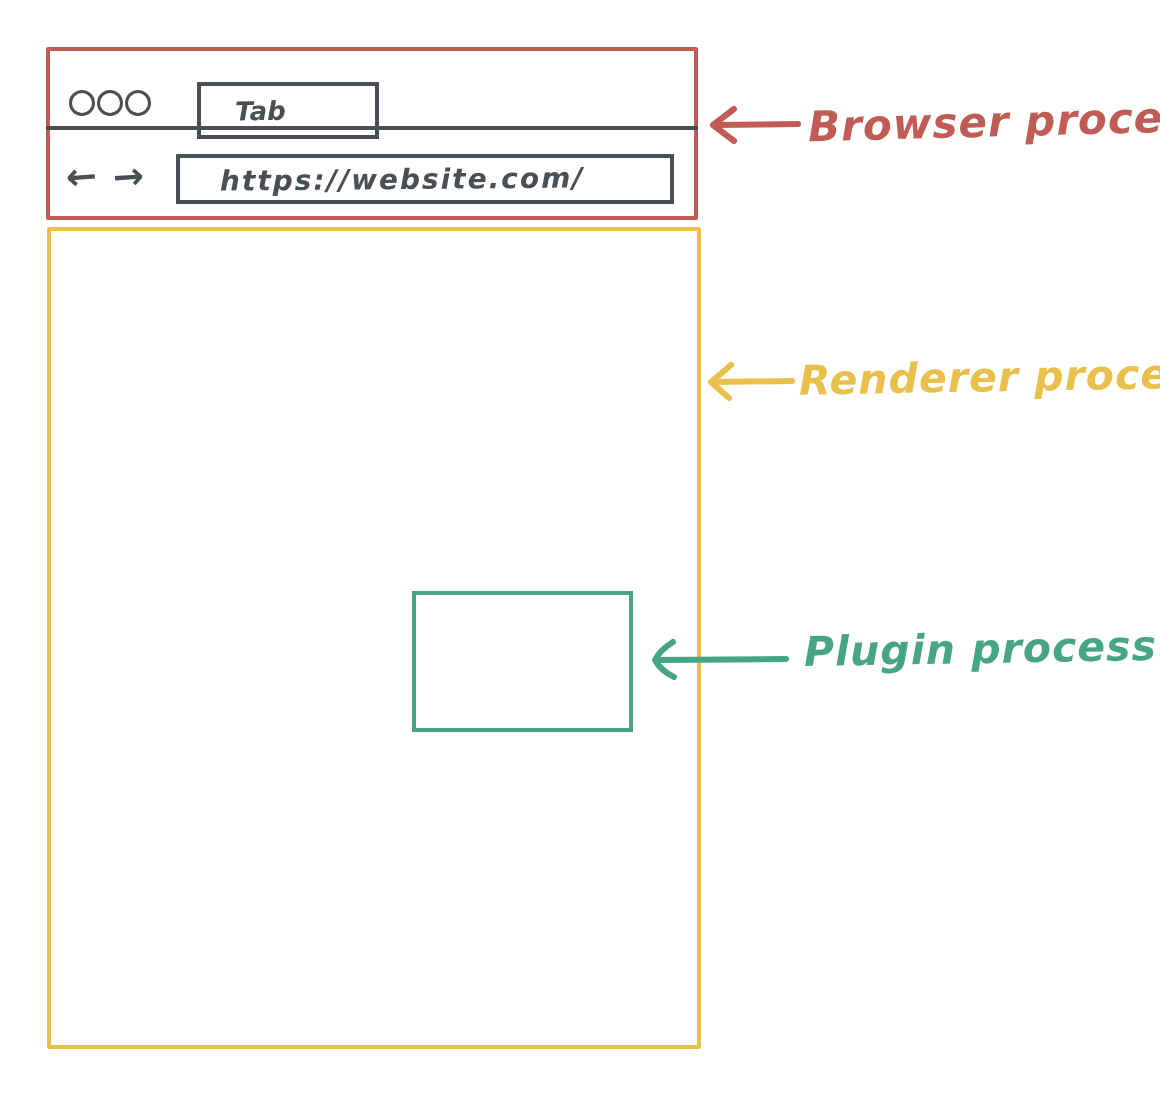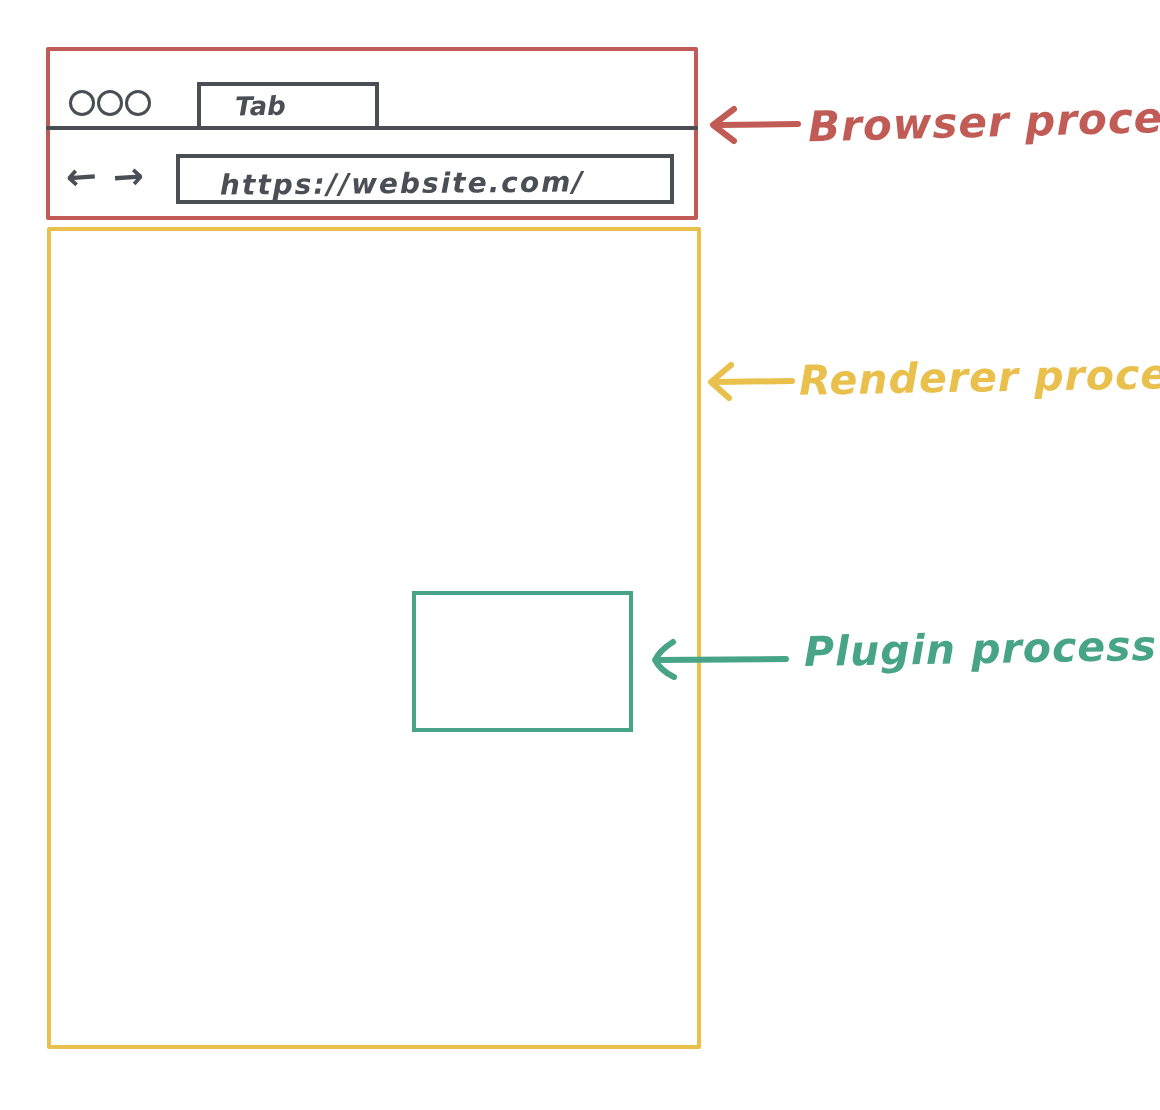--- a/index.html
+++ b/index.html
@@ -37,21 +37,21 @@
   }
   .window-controls .dot{
     width:26px; height:26px;
     border:3.5px solid var(--sketch);
     border-radius:50%;
     background:transparent;
   }
   .tab{
     position:absolute;
     left:147px; top:31px;
-    width:182px; height:48px;
+    width:182px; height:57px;
     border:4px solid var(--sketch);
     background:var(--background);
     display:flex; align-items:center;
     padding-left:34px;
   }
   .tab .tab-label{
     font-size:26px;
     font-weight:700;
     font-style:italic;
     color:var(--sketch);
@@ -72,21 +72,21 @@
     color:var(--sketch);
     line-height:1.2;
   }
   .nav-icons .nav-glyph{transform:rotate(-4deg);}
   .url-bar{
     position:absolute;
     left:126px; top:103px;
     width:498px; height:50px;
     border:4px solid var(--sketch);
     background:var(--background);
-    display:flex; align-items:flex-end;
+    display:flex; align-items:center;
     padding-left:40px;
   }
   .url-text{
     font-size:28px;
     font-weight:700;
     font-style:italic;
     letter-spacing:2px;
     color:var(--sketch);
     transform:rotate(-0.5deg);
     white-space:nowrap;

